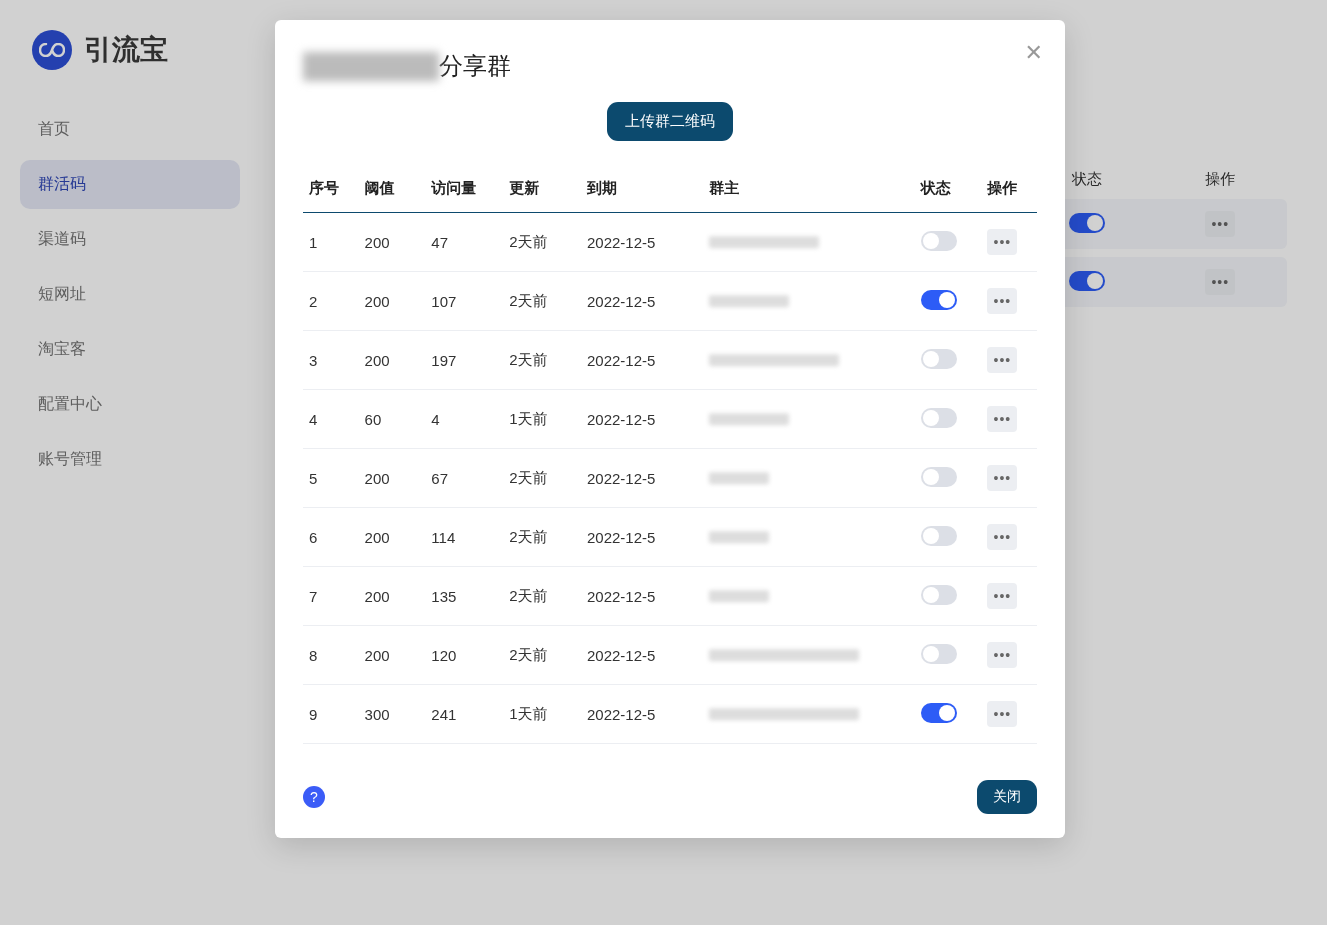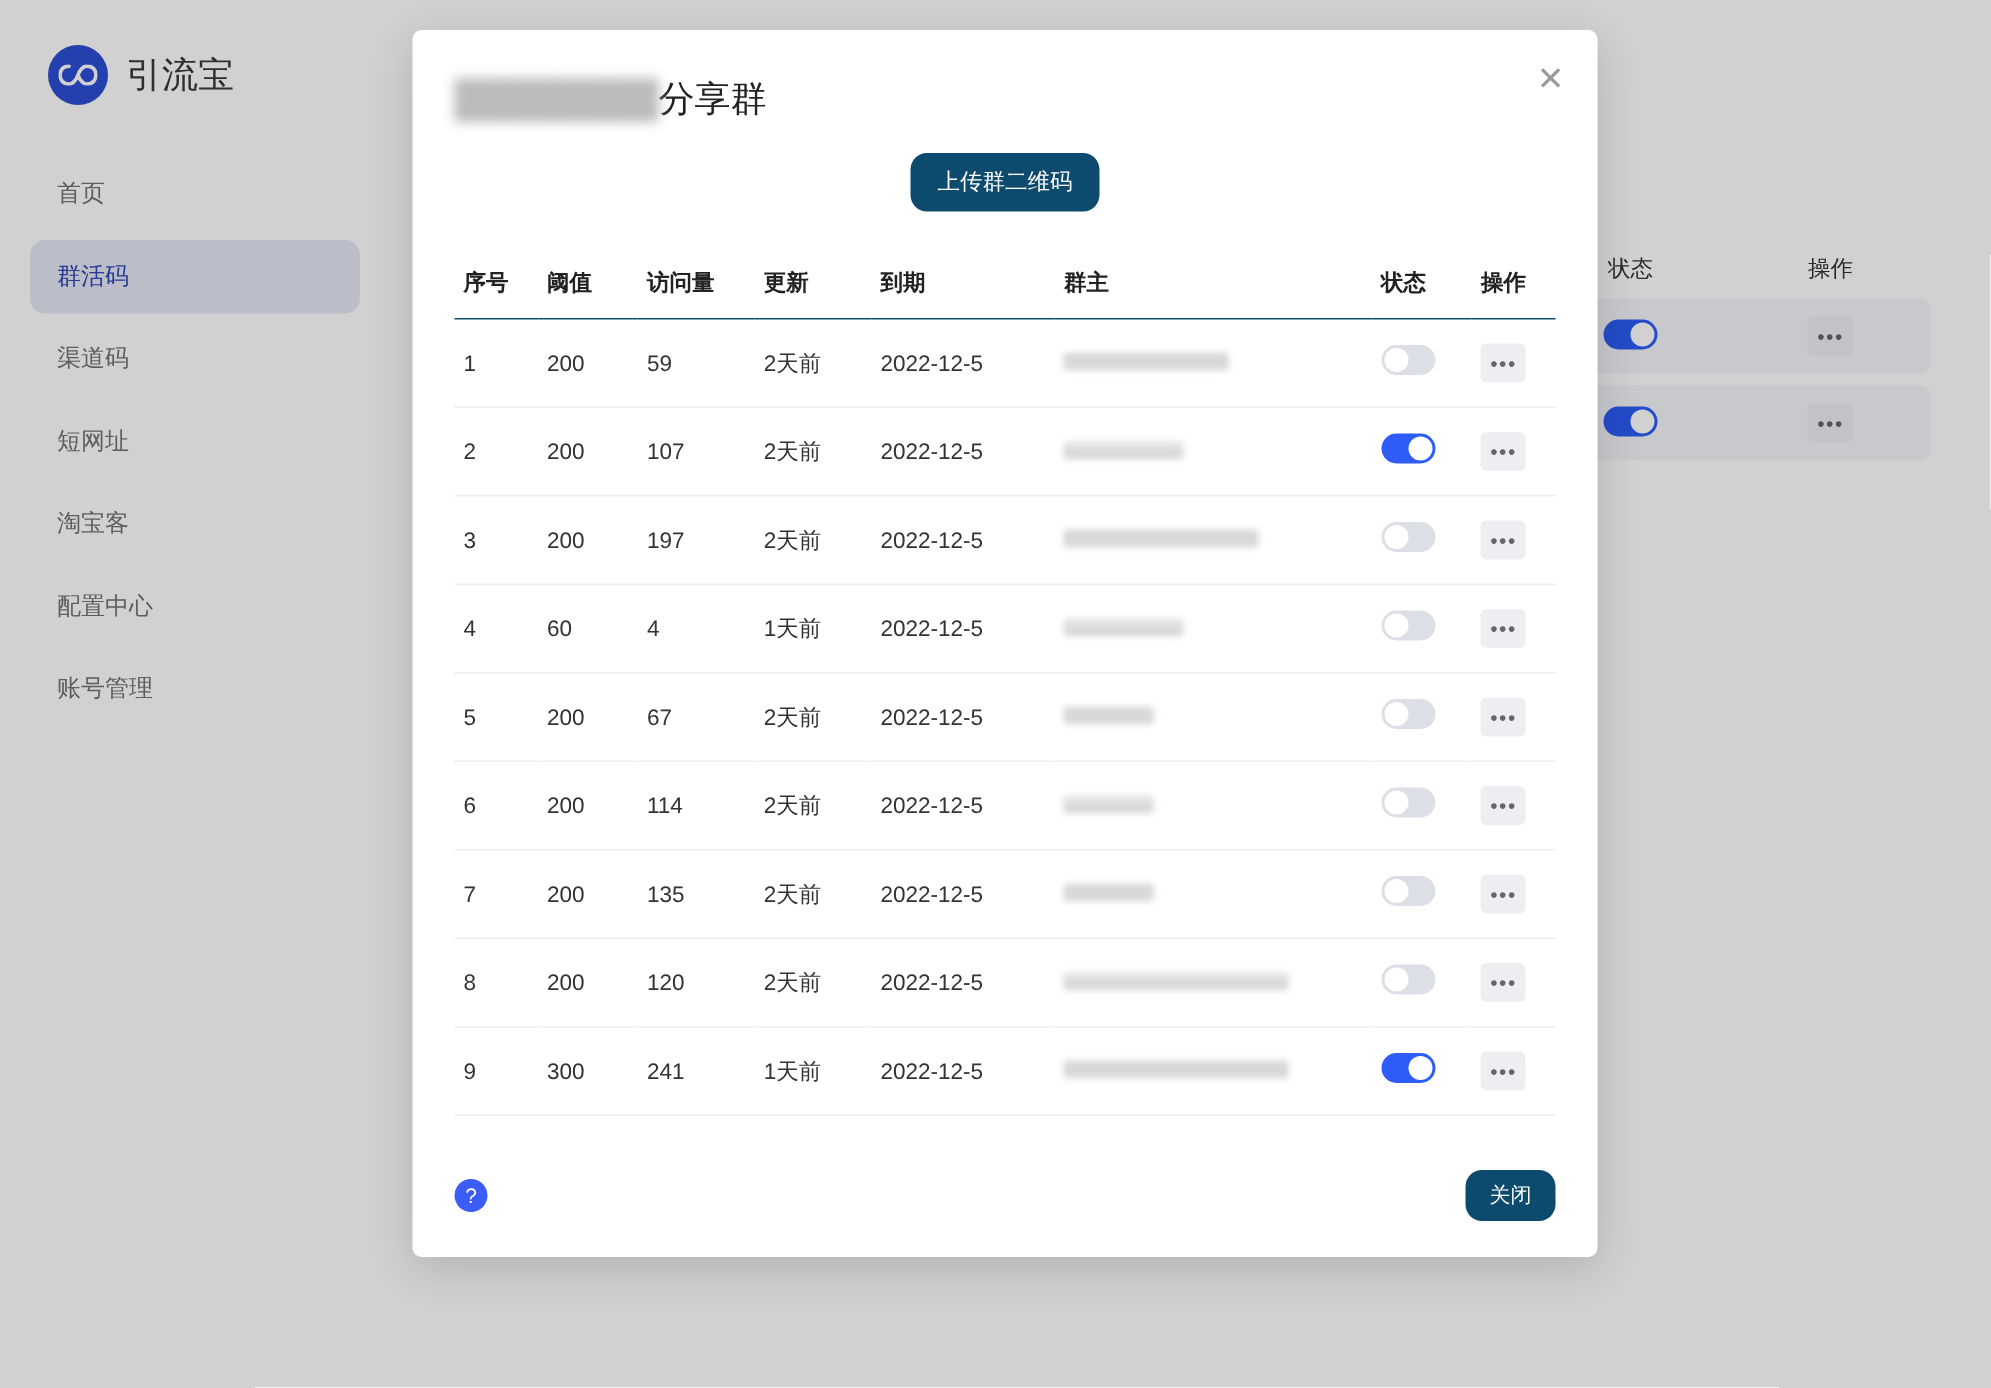--- a/index.html
+++ b/index.html
@@ -27,21 +27,21 @@
     padding-left: 12px;
   }
   .logo-icon {
     width: 40px; height: 40px;
     background: #2d4fd6;
     border-radius: 50%;
     display: flex; align-items: center; justify-content: center;
     margin-right: 12px;
   }
   .logo-text {
-    font-size: 24px; font-weight: 400; color: #3a3a3a;
+    font-size: 28px; font-weight: 700; color: #3a3a3a;
   }
   .nav-item {
     padding: 14px 18px;
     font-size: 16px;
     color: #737373;
     border-radius: 10px;
     margin-bottom: 6px;
     cursor: pointer;
   }
   .nav-item.active {
@@ -283,21 +283,21 @@
         <th class="col-expire">到期</th>
         <th class="col-owner">群主</th>
         <th class="col-status">状态</th>
         <th class="col-ops">操作</th>
       </tr>
     </thead>
     <tbody id="modal-rows">
         <tr>
           <td class="col-idx">1</td>
           <td class="col-thresh">200</td>
-          <td class="col-visits">59</td>
+          <td class="col-visits">47</td>
           <td class="col-update">2天前</td>
           <td class="col-expire">2022-12-5</td>
           <td class="col-owner"><span class="blurred "></span></td>
           <td class="col-status"><span class="toggle "></span></td>
           <td class="col-ops"><span class="dots-btn">•••</span></td>
         </tr>
         <tr>
           <td class="col-idx">2</td>
           <td class="col-thresh">200</td>
           <td class="col-visits">107</td>

